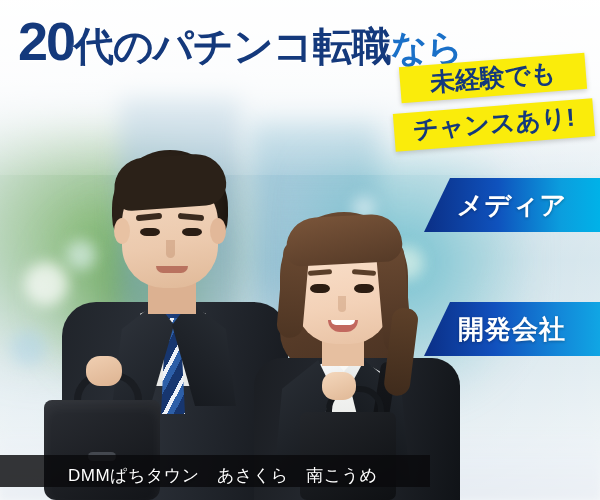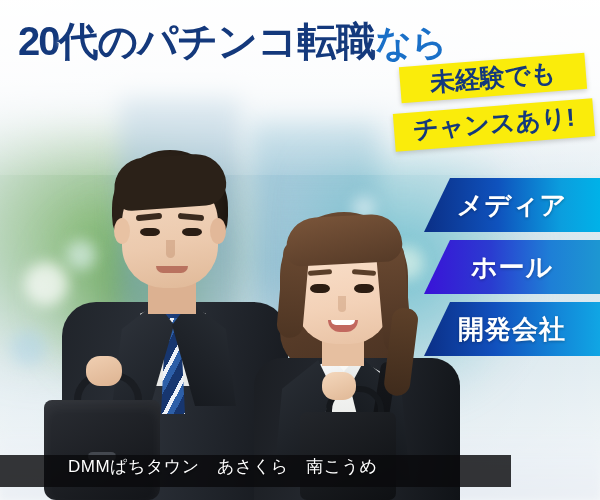--- a/index.html
+++ b/index.html
@@ -223,21 +223,21 @@
     background:linear-gradient(160deg,#f4d7bc,#e0b896);border-radius:13px;
   }
 
   
   .headline{
     position:absolute;left:18px;top:16px;width:460px;height:50px;
     font-weight:bold;font-size:40px;line-height:50px;letter-spacing:-1px;
     color:#14397c;white-space:nowrap;
     text-shadow:0 1px 0 rgba(255,255,255,.85),0 2px 5px rgba(255,255,255,.8);
   }
-  .headline .num{font-size:40px;letter-spacing:-2px;}
+  .headline .num{font-size:54px;letter-spacing:-2px;}
   .headline .nara{color:#1a70c8;font-size:36px;}
 
   .chanceup{
     position:absolute;left:20px;top:68px;width:400px;height:80px;
     white-space:nowrap;
   }
   .cu-txt{
     font-family:"DejaVu Sans","Liberation Sans",sans-serif;
     font-weight:bold;font-style:italic;font-size:62px;line-height:80px;
     color:#17407f;letter-spacing:1px;
@@ -273,23 +273,23 @@
     box-shadow:0 2px 6px rgba(0,0,0,.18);
   }
   .cat1{top:178px;background:linear-gradient(90deg,#0b2f86 0%,#0f52bd 42%,#0b9ede 78%,#00b2e8 100%);}
   .cat2{top:240px;background:linear-gradient(90deg,#3a12d8 0%,#2a3cd0 38%,#1e7fd6 72%,#1d97d2 100%);}
   .cat3{top:302px;background:linear-gradient(90deg,#0b2f86 0%,#1150bd 40%,#1386d8 76%,#10a6e4 100%);}
   .cat4{top:364px;background:linear-gradient(90deg,#5a14e8 0%,#4a2ae0 34%,#2a6fd8 70%,#2397dc 100%);}
   .cat5{top:426px;background:linear-gradient(90deg,#0d46b4 0%,#0f6ad0 40%,#0d9ce4 76%,#02b6ef 100%);}
 
   
   .caption{
-    position:absolute;left:0;top:455px;width:511px;height:32px;
+    position:absolute;left:0;top:455px;width:430px;height:32px;
     background:rgba(10,10,12,.82);
-    display:flex;align-items:flex-start;
+    display:flex;align-items:flex-end;
   }
   .caption span{
     color:#ffffff;font-size:17px;letter-spacing:.5px;
     margin-left:68px;white-space:nowrap;
     text-shadow:0 1px 2px rgba(0,0,0,.6);
   }
 </style>
 </head>
 <body>
 
@@ -367,20 +367,19 @@
 
   <div class="headline">
     <span class="num">20</span><span>代のパチンコ転職</span><span class="nara">なら</span>
   </div>
 
 
   <div class="badge badge1">未経験でも</div>
   <div class="badge badge2">チャンスあり!</div>
 
   <div class="cat cat1">メディア</div>
-  <div class="cat cat2">ホール</div>
   <div class="cat cat3">開発会社</div>
 
   <div class="caption">
     <span>DMMぱちタウン　あさくら　南こうめ</span>
   </div>
 
 </div>
 
 </body></html>

